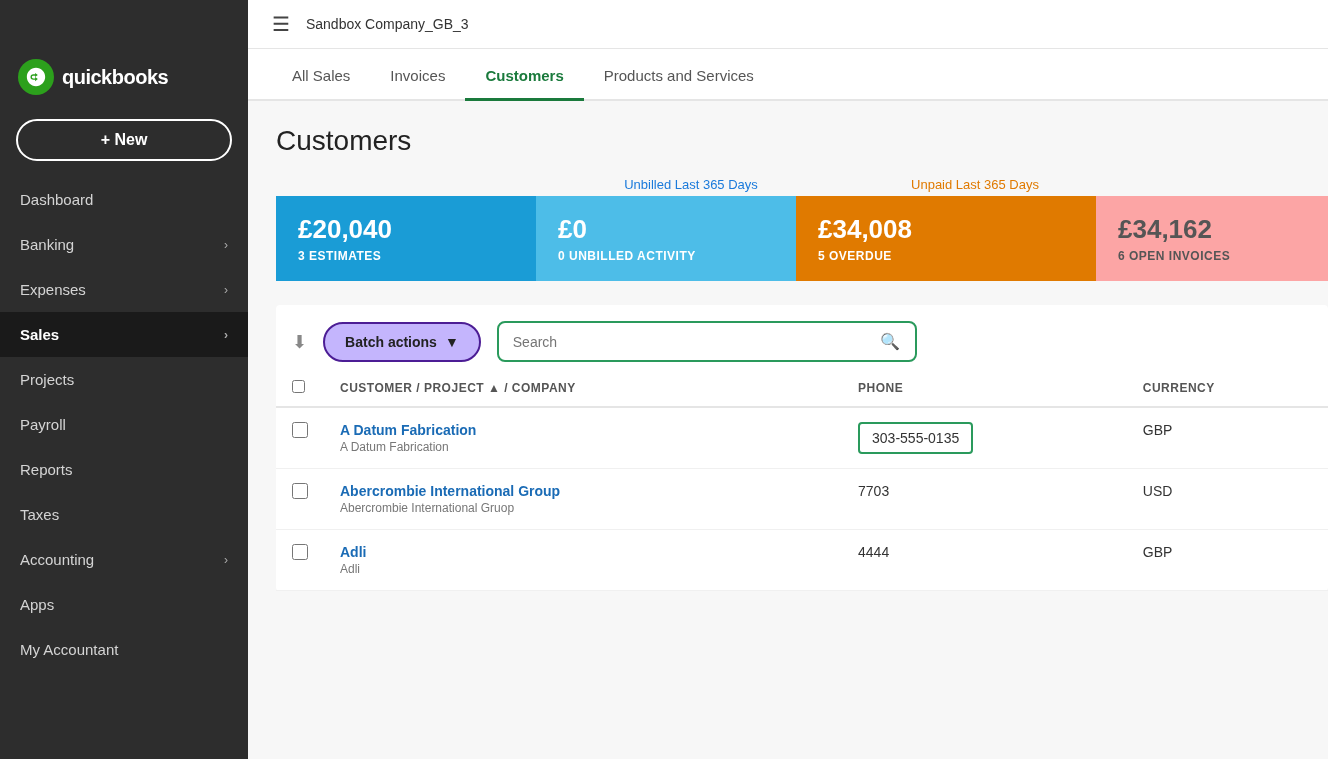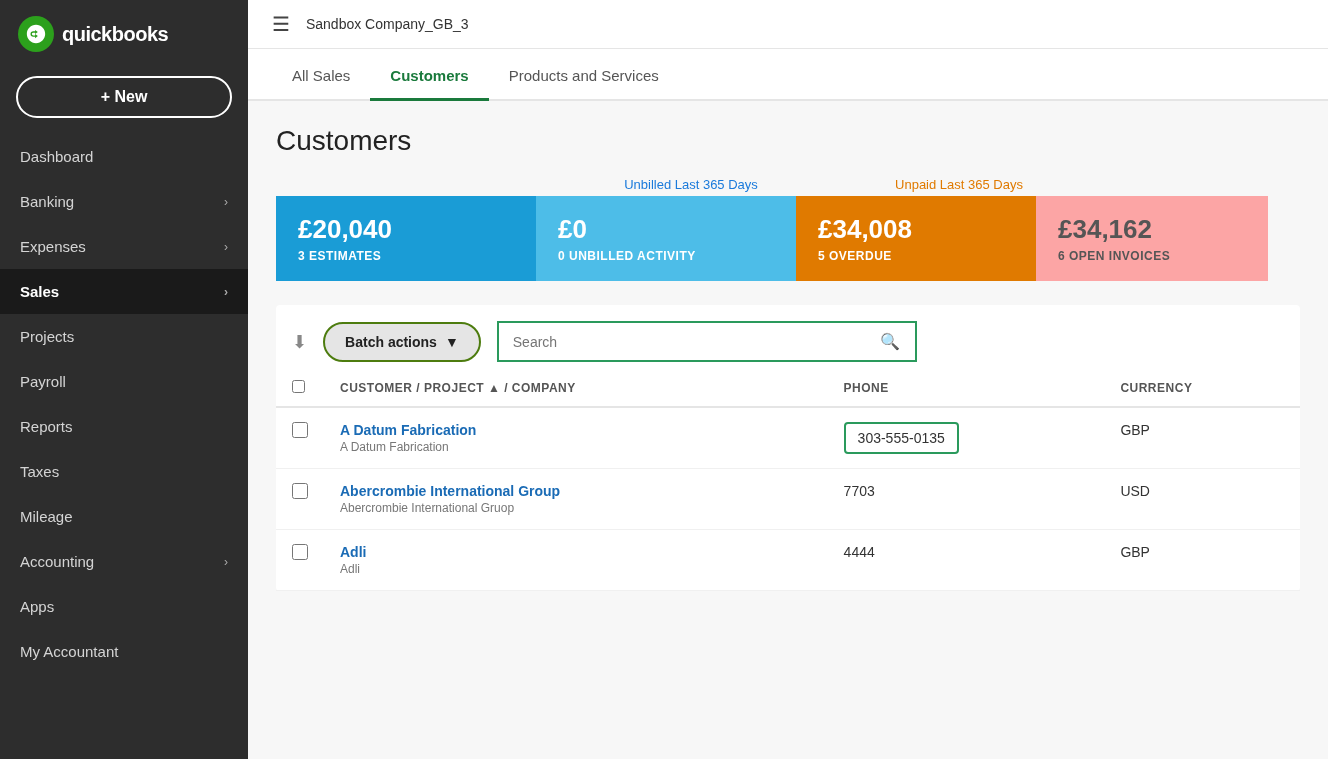--- a/index.html
+++ b/index.html
@@ -14,20 +14,21 @@
       display: flex;
       flex-direction: column;
       height: 759px;
       overflow: hidden;
     }
     #sidebar-logo {
       padding: 16px 18px;
       display: flex;
       align-items: center;
       gap: 8px;
+      margin-top: 43px;
     }
     .qb-logo-circle {
       width: 36px; height: 36px;
       background: #2CA01C;
       border-radius: 50%;
       display: flex; align-items: center; justify-content: center;
       flex-shrink: 0;
     }
     .qb-logo-circle svg { width: 22px; height: 22px; }
     .qb-brand-text { color: #fff; font-size: 20px; font-weight: 700; letter-spacing: -0.5px; }
@@ -116,21 +117,21 @@
       font-weight: 400;
       color: #222;
       margin-bottom: 20px;
     }
 
     
     .summary-section { margin-bottom: 24px; }
     .summary-label-row {
       display: flex;
       margin-bottom: 4px;
-      gap: 0;
+      gap: 16px;
     }
     .summary-label {
       font-size: 13px;
       color: #1a7adb;
       text-align: center;
     }
     .summary-label.left { margin-left: 285px; width: 260px; }
     .summary-label.right { margin-left: 8px; width: 260px; color: #e07a00; }
 
     .cards-row {
@@ -142,50 +143,50 @@
       display: flex;
       flex-direction: column;
       gap: 4px;
       cursor: pointer;
     }
     .card-value { font-size: 26px; font-weight: 700; }
     .card-label { font-size: 12px; font-weight: 600; letter-spacing: 0.5px; }
 
     .card-blue { background: #1a9cd6; color: #fff; width: 260px; }
     .card-light-blue { background: #4dbde8; color: #fff; width: 260px; }
-    .card-orange { background: #e07a00; color: #fff; width: 240px; }
+    .card-orange { background: #e07a00; color: #fff; width: 300px; }
     .card-gray { background: #fca5a5; color: #555; width: 232px; }
 
     
     .table-section { background: #fff; border-radius: 4px; padding: 0; }
     .table-toolbar {
       display: flex;
       align-items: center;
       padding: 16px 16px 8px;
       gap: 16px;
     }
     .sort-icon { color: #888; font-size: 18px; cursor: pointer; }
 
     .batch-btn {
-      border: 2px solid #4d7c0f;
+      border: 2px solid #4c1d95;
       border-radius: 24px;
-      background: #e5e5e5;
+      background: #c4b5fd;
       padding: 10px 20px;
       font-size: 14px;
       font-weight: 600;
       cursor: pointer;
       display: flex;
       align-items: center;
       gap: 8px;
       color: #222;
     }
 
     .search-box {
       border: 2px solid #2a9a5c;
-      border-radius: 0;
+      border-radius: 8px;
       padding: 9px 14px;
       font-size: 14px;
       color: #888;
       display: flex;
       align-items: center;
       gap: 8px;
       width: 420px;
       background: #fff;
     }
     .search-box input {
@@ -273,23 +274,20 @@
       <div class="sidebar-item">
         <span>Payroll</span>
       </div>
       <div class="sidebar-item">
         <span>Reports</span>
       </div>
       <div class="sidebar-item">
         <span>Taxes</span>
       </div>
       <div class="sidebar-item">
-        <span>Mileage</span>
-      </div>
-      <div class="sidebar-item">
         <span>Accounting</span>
         <span class="chevron">›</span>
       </div>
       <div class="sidebar-item">
         <span>Apps</span>
       </div>
       <div class="sidebar-item">
         <span>My Accountant</span>
       </div>
     </nav>
@@ -299,20 +297,21 @@
   <div id="main">
 
     <div id="topbar">
       <span class="hamburger">☰</span>
       <span class="company-name">Sandbox Company_GB_3</span>
     </div>
 
     <div id="tabs">
 
     <div class="tab">All Sales</div>
+        <div class="tab">Invoices</div>
         <div class="tab active">Customers</div>
         <div class="tab">Products and Services</div>
       </div>
 
     <div id="content">
       <h1 class="page-title">Customers</h1>
 
       <div class="summary-section">
         <div class="summary-label-row">
           <div class="summary-label left">Unbilled Last 365 Days</div>

